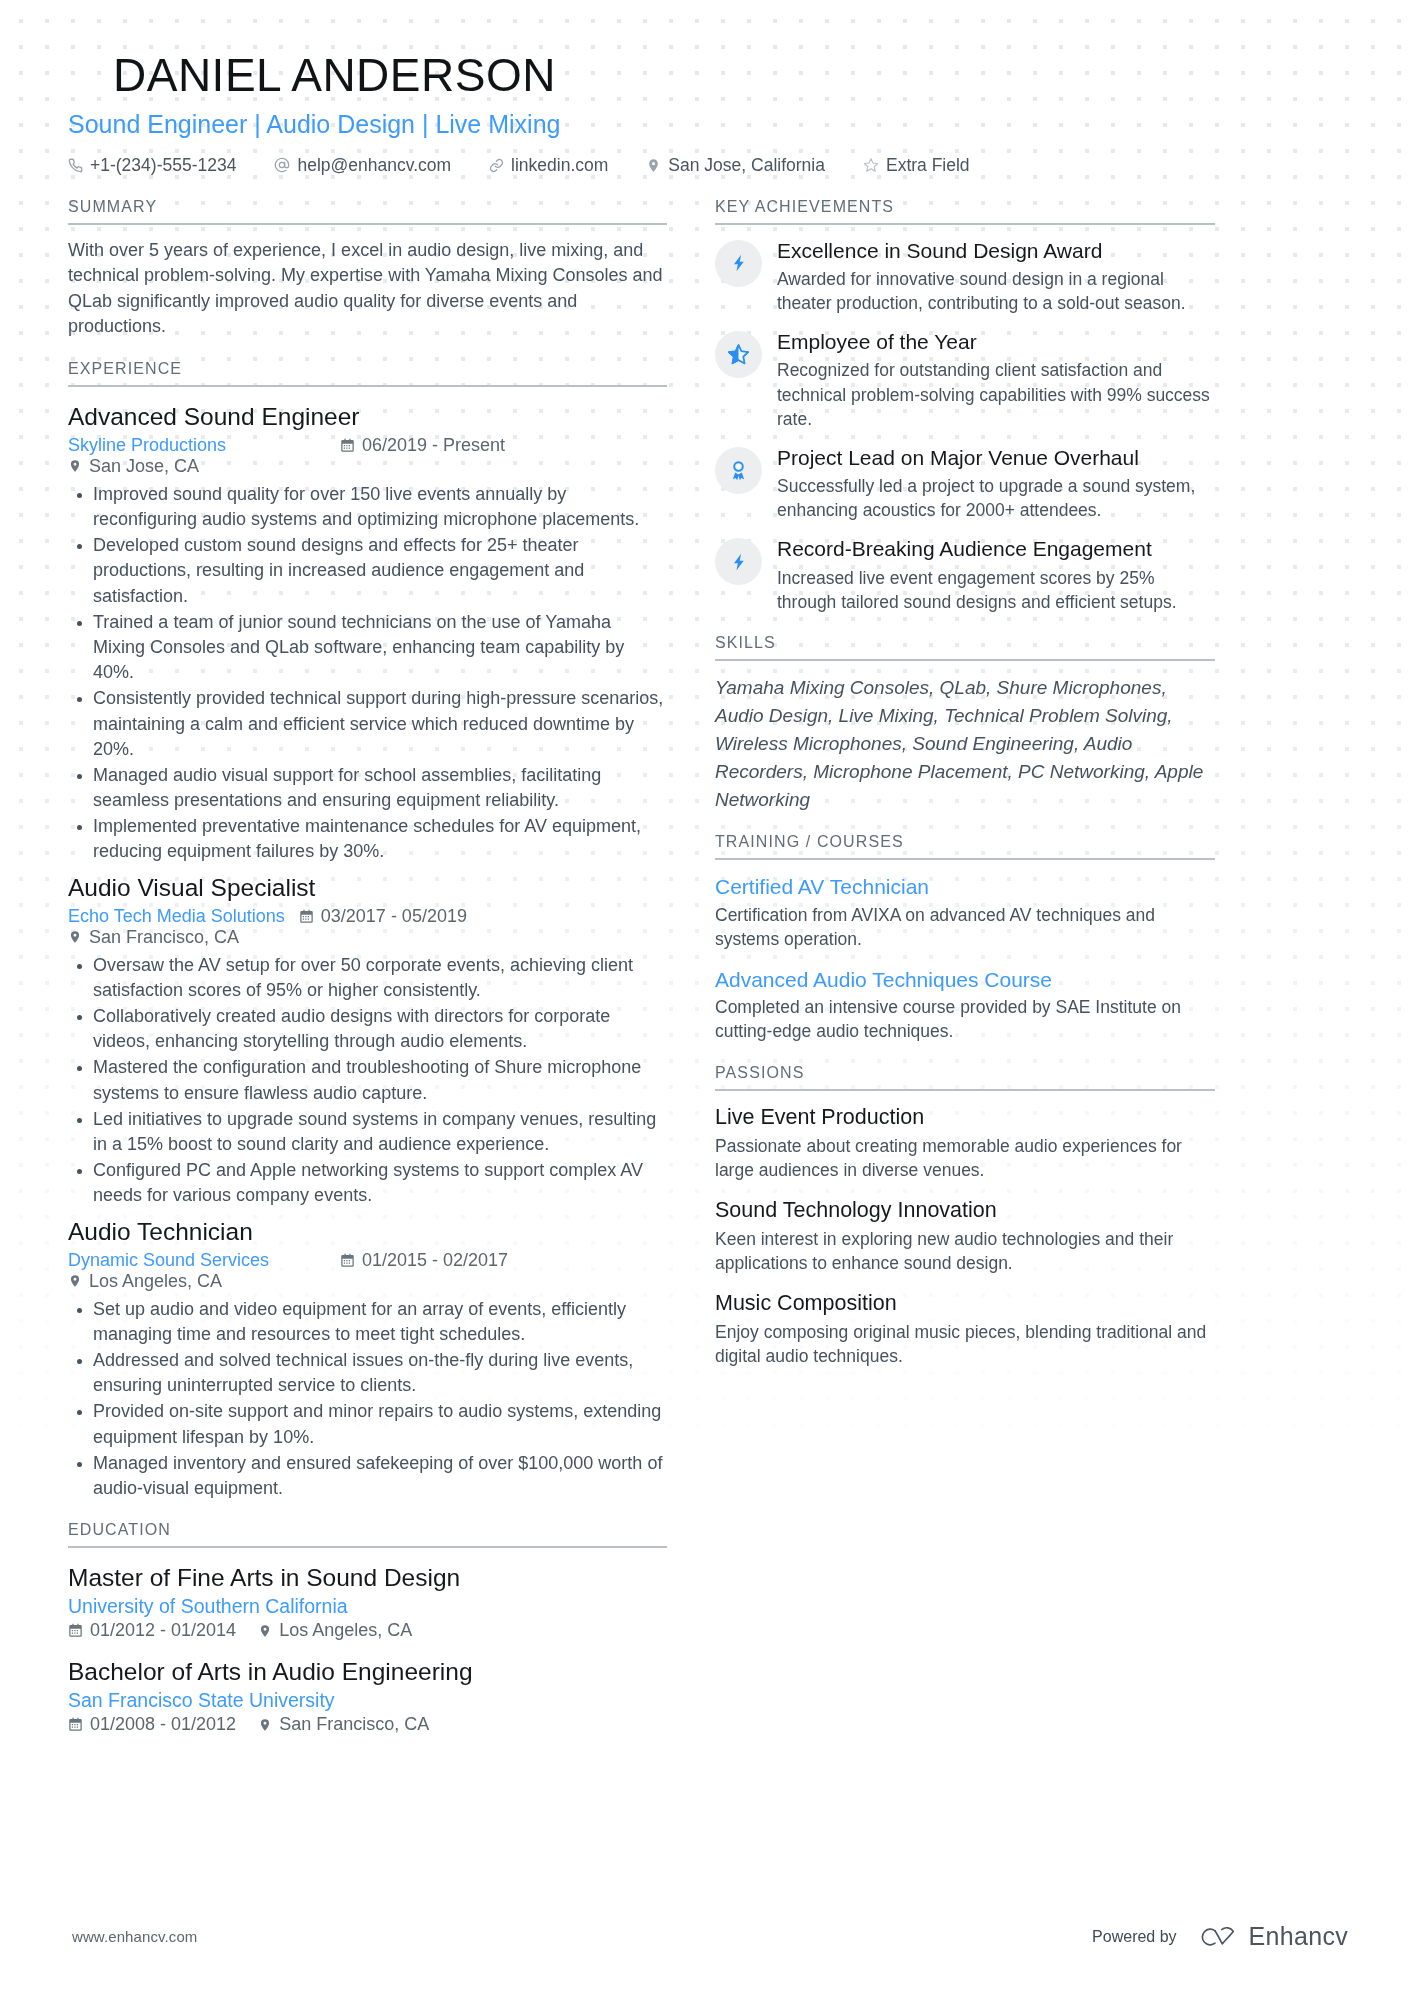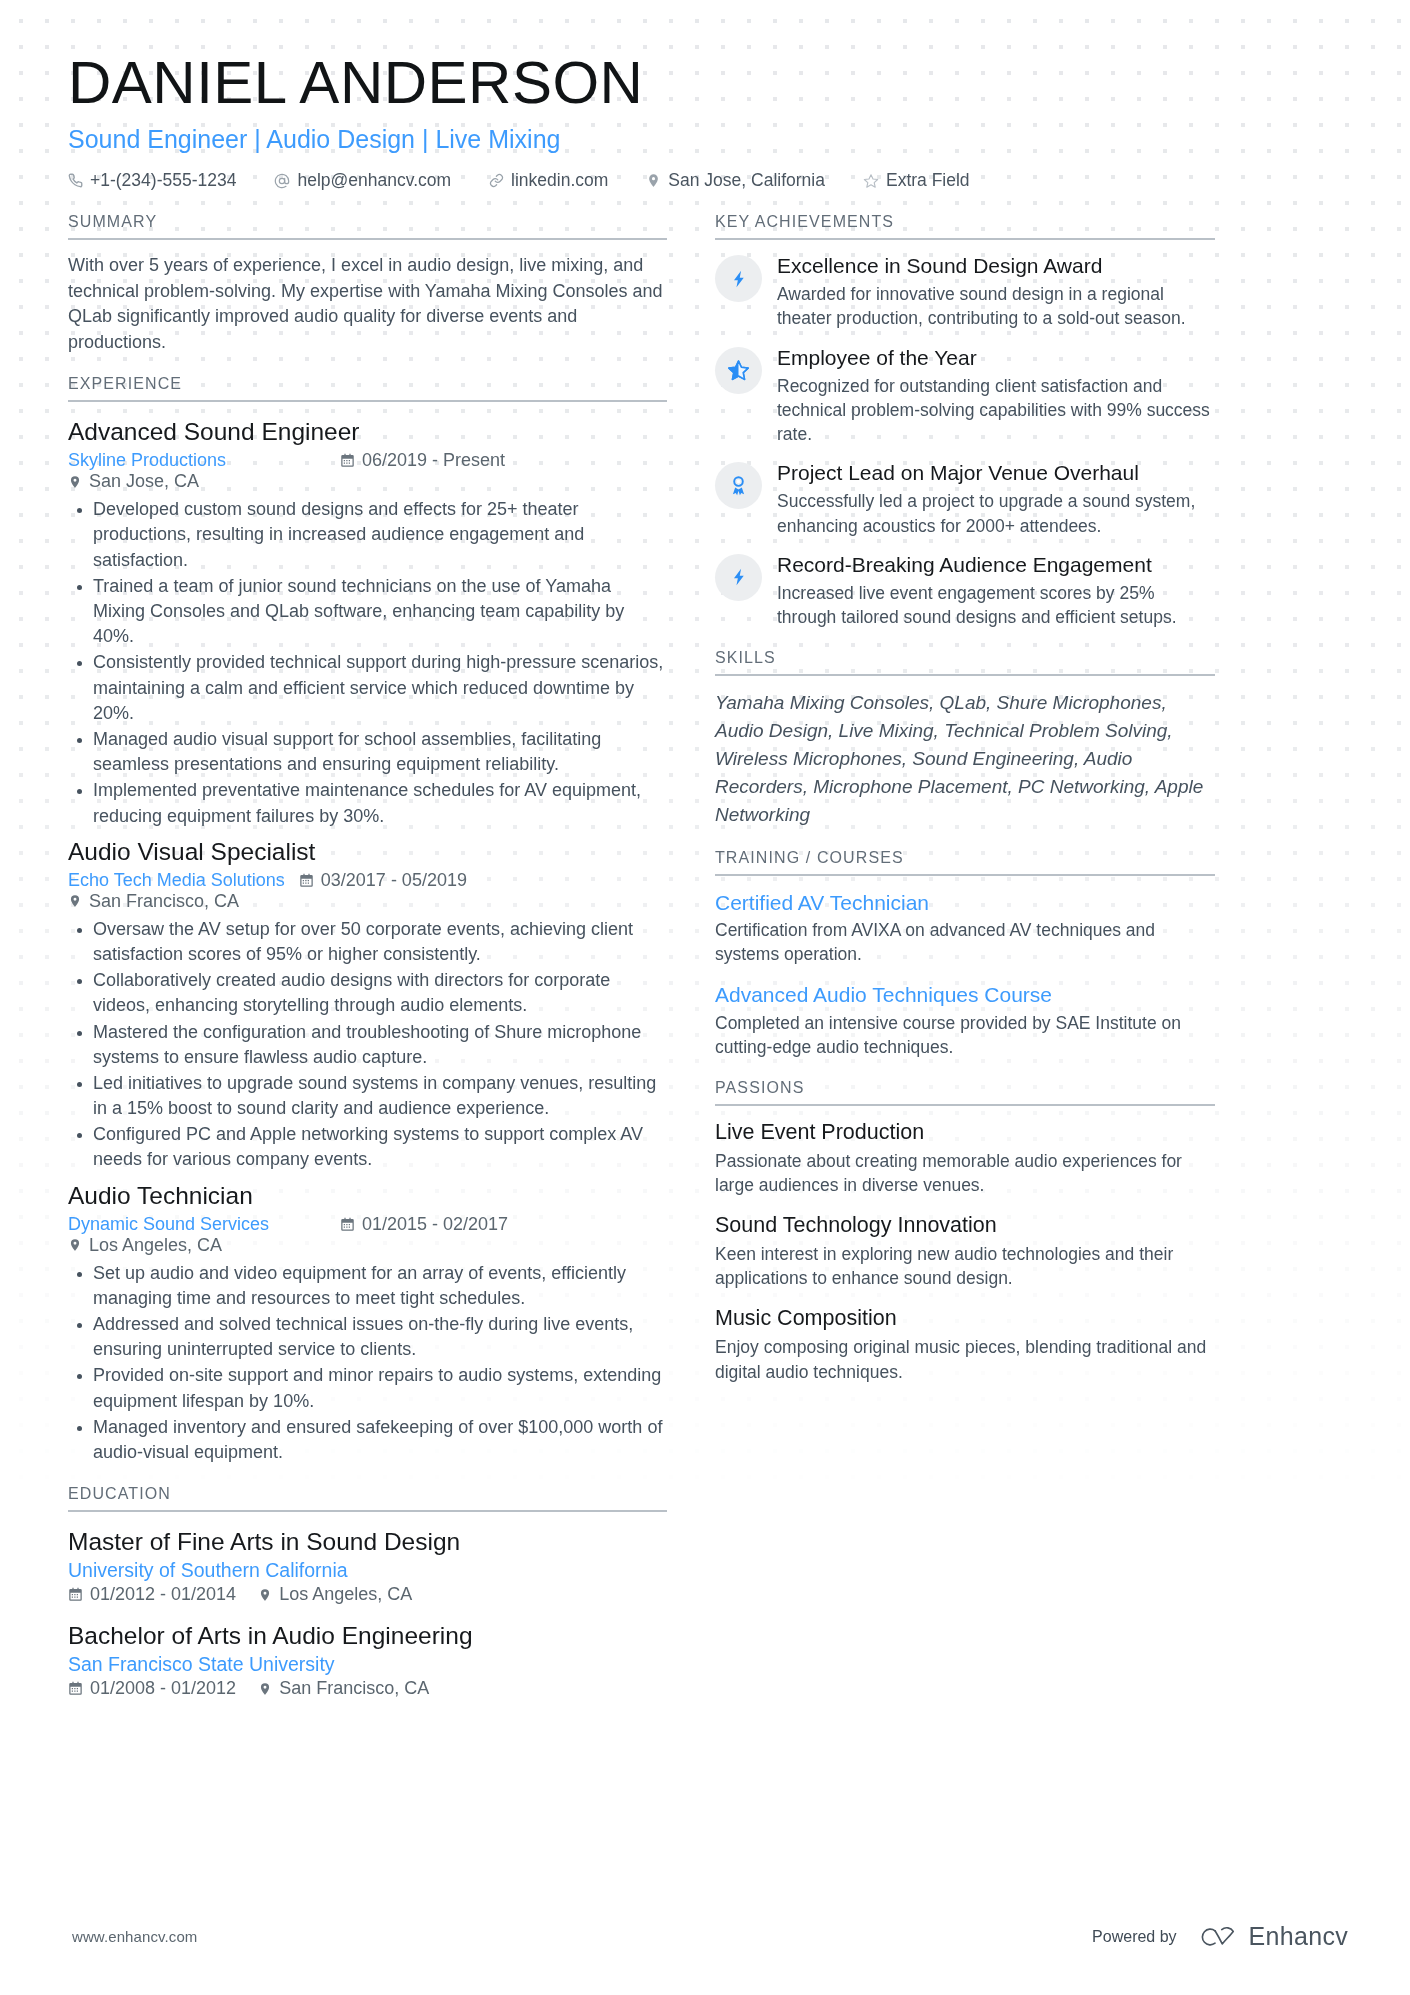--- a/index.html
+++ b/index.html
@@ -31,25 +31,26 @@
   }
 
   .page {
     position: relative;
     z-index: 2;
     padding: 50px 60px 0 68px;
   }
 
   
   .name {
-    font-size: 60px;
+    font-size: 46px;
     font-weight: 400;
     letter-spacing: 0.5px;
     color: #111416;
     line-height: 1.1;
+    margin-left: 45px;
   }
   .job-title {
     font-size: 25px;
     color: #3d9bfd;
     margin-top: 8px;
     font-weight: 400;
     line-height: 1.2;
   }
   .contact-row {
     display: flex;
@@ -375,20 +376,21 @@
             <span class="meta-piece">
               <span class="ico">
                 <svg width="14" height="14" viewBox="0 0 24 24" fill="#6b757e">
                   <path d="M12 2a7 7 0 0 0-7 7c0 5.2 7 13 7 13s7-7.8 7-13a7 7 0 0 0-7-7zm0 9.5A2.5 2.5 0 1 1 12 6.5a2.5 2.5 0 0 1 0 5z"></path>
                 </svg>
               </span>
               <span>San Jose, CA</span>
             </span>
           </div>
           <ul class="bullets">
+            <li>Improved sound quality for over 150 live events annually by reconfiguring audio systems and optimizing microphone placements.</li>
             <li>Developed custom sound designs and effects for 25+ theater productions, resulting in increased audience engagement and satisfaction.</li>
             <li>Trained a team of junior sound technicians on the use of Yamaha Mixing Consoles and QLab software, enhancing team capability by 40%.</li>
             <li>Consistently provided technical support during high-pressure scenarios, maintaining a calm and efficient service which reduced downtime by 20%.</li>
             <li>Managed audio visual support for school assemblies, facilitating seamless presentations and ensuring equipment reliability.</li>
             <li>Implemented preventative maintenance schedules for AV equipment, reducing equipment failures by 30%.</li>
           </ul>
         </div>
 
         <div class="job">
           <div class="job-role">Audio Visual Specialist</div>

